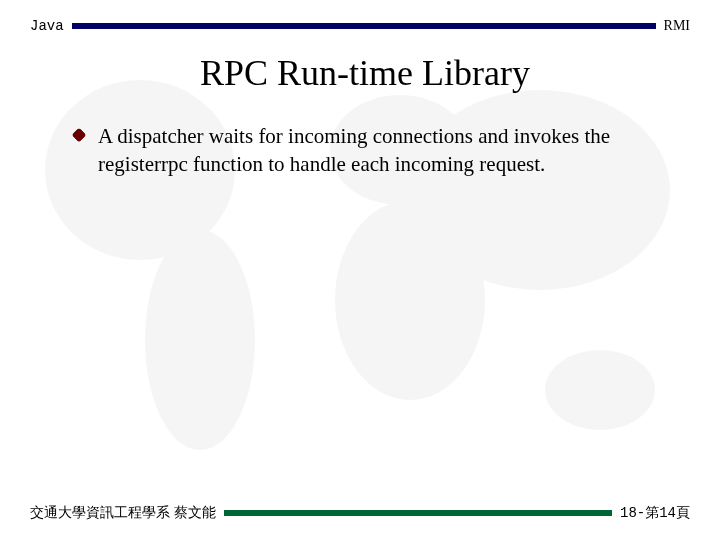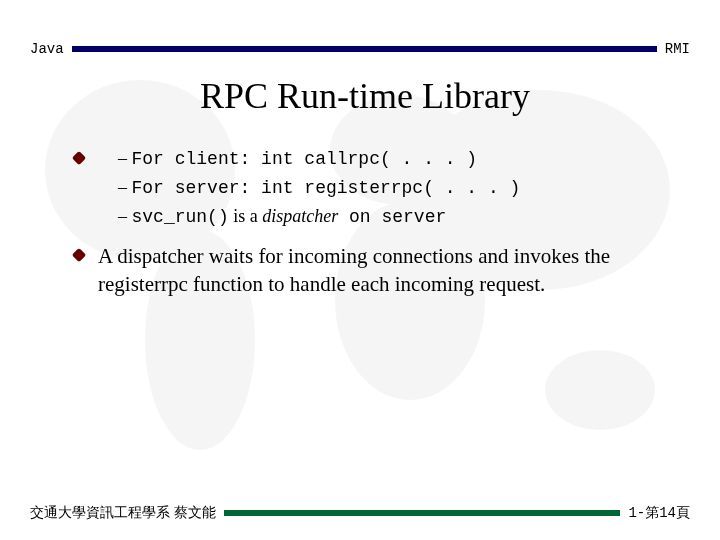--- a/index.html
+++ b/index.html
@@ -17,41 +17,41 @@
     top: 40px;
     left: 0;
     width: 720px;
     height: 460px;
     opacity: 0.08;
     z-index: 0;
   }
   .content {
     position: relative;
     z-index: 1;
-    margin-top: 23px;
   }
   .header {
     display: flex;
     align-items: center;
     padding: 18px 30px 0 30px;
     font-family: "Courier New", monospace;
     font-size: 14px;
   }
   .header-left {
     flex: 0 0 auto;
     padding-right: 8px;
   }
   .header-bar {
     flex: 1 1 auto;
     height: 6px;
     background: #000066;
   }
   .header-right {
     flex: 0 0 auto;
     padding-left: 8px;
+    font-family: Liberation Serif, serif;
   }
   .title {
     font-size: 36px;
     text-align: center;
     margin: 18px 0 28px 0;
     font-family: "Times New Roman", serif;
     padding-left: 10px;
   }
   ul.main {
     list-style: none;
@@ -140,28 +140,23 @@
   <div class="header">
     <div class="header-left">Java</div>
     <div class="header-bar"></div>
     <div class="header-right">RMI</div>
   </div>
 
   <div class="title">RPC Run-time Library</div>
 
   <ul class="main">
     <li>
-      <ul class="sub">
-        <li>For client: int callrpc( . . . )</li>
-        <li>For server: int registerrpc( . . . )</li>
-        <li><span>svc_run()</span><span class="serif-plain"> is a </span><span class="serif-inline">dispatcher</span><span> on server</span></li>
-      </ul>
     </li>
     <li>A dispatcher waits for incoming connections and invokes the registerrpc  function to handle each incoming request.</li>
   </ul>
 
 </div>
 
 <div class="footer">
   <div class="footer-left">交通大學資訊工程學系 蔡文能</div>
   <div class="footer-bar"></div>
-  <div class="footer-right">1-第14頁</div>
+  <div class="footer-right">18-第14頁</div>
 </div>
 
 </body></html>

